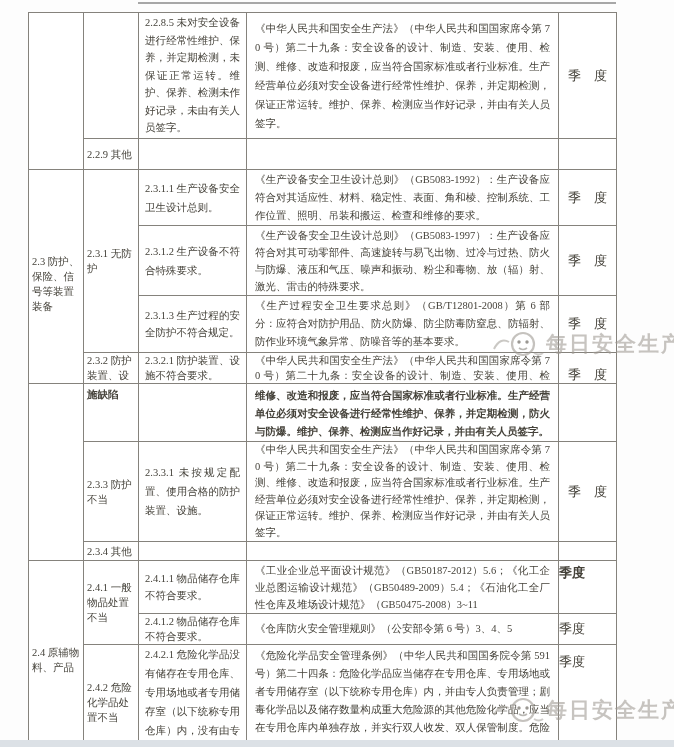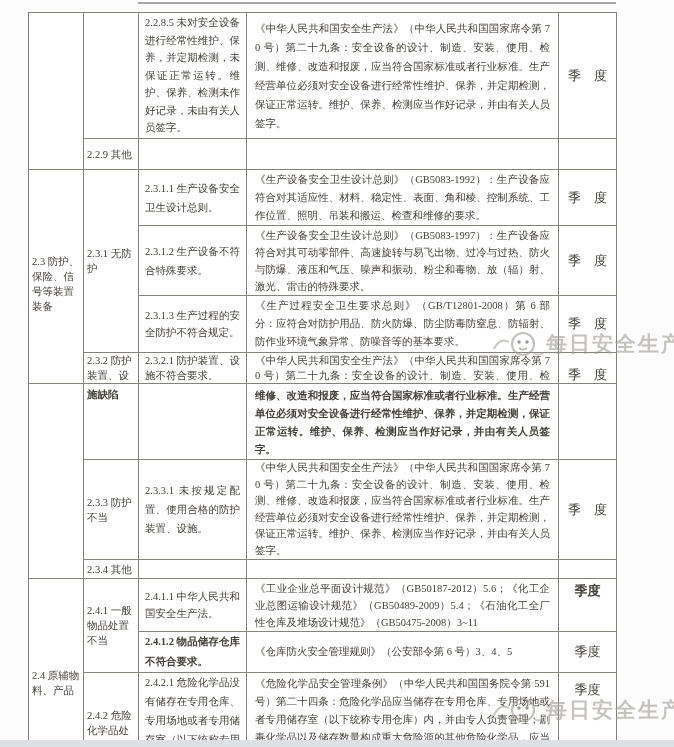--- a/index.html
+++ b/index.html
@@ -18,23 +18,23 @@
   #t1{top:12px;}
   #t2{top:383px;}
   td{border:1px solid #85827c;color:#45423a;vertical-align:middle;overflow:hidden;
      word-break:break-all;}
   .c1,.c2{font-size:10.5px;line-height:15px;padding:0 3px;}
   .c3{font-size:10.5px;line-height:19px;padding:0 6px;text-align:justify;margin-top:46px;}
   .c4{font-size:10.5px;line-height:18px;padding:0 8px;text-align:justify;margin-top:11px;}
   .c5{font-size:13px;text-align:center;padding:0;}
   .vtop{vertical-align:top;}
   .pt1{padding-top:1px;} .pt2{padding-top:2px;} .pt3{padding-top:3px;font-weight:bold;} .pt8{padding-top:8px;}
-  .lh145{line-height:14.5px;} .lh15{line-height:20px;font-weight:bold;} .lh16{line-height:16.5px;}
+  .lh145{line-height:14.5px;} .lh15{line-height:15px;} .lh16{line-height:16.5px;}
   .lh17{line-height:17px;} .lh175{line-height:17.5px;} .lh19{line-height:19px;}
-  .freqleft{text-align:center;margin-top:8px;}
+  .freqleft{text-align:left;margin-top:8px;}
 
   
   .wm{position:absolute;display:flex;align-items:center;z-index:6;pointer-events:none;}
   #wm-top{left:492px;top:327px;}
   #wm-bottom{left:492px;top:693px;}
   .wm-text{font-size:21px;font-weight:700;letter-spacing:2px;white-space:nowrap;
            color:rgba(158,154,147,.58);}
   .wm svg{flex:0 0 auto;margin-right:2px;}
 </style>
 </head>
@@ -98,39 +98,39 @@
         <col style="width:55px">
         <col style="width:108px">
         <col style="width:312px">
         <col style="width:58px">
       </colgroup>
     <tbody>
         <tr style="height:58px">
       <td class="c1" rowspan="3"></td>
       <td class="c2 vtop pt3">施缺陷</td>
       <td class="c3"></td>
-      <td class="c4 vtop pt3">维修、改造和报废，应当符合国家标准或者行业标准。生产经营单位必须对安全设备进行经常性维护、保养，并定期检测，保证正常运转。维护、保养、检测应当作好记录，并由有关人员签字。</td>
+      <td class="c4 vtop pt3">维修、改造和报废，应当符合国家标准或者行业标准。生产经营单位必须对安全设备进行经常性维护、保养，并定期检测，防火与防爆。维护、保养、检测应当作好记录，并由有关人员签字。</td>
       <td class="c5"></td>
     </tr>
     <tr style="height:85px">
       <td class="c2">2.3.3 防护不当</td>
       <td class="c3">2.3.3.1 未按规定配置、使用合格的防护装置、设施。</td>
       <td class="c4 lh16">《中华人民共和国安全生产法》（中华人民共和国国家席令第 70 号）第二十九条：安全设备的设计、制造、安装、使用、检测、维修、改造和报废，应当符合国家标准或者行业标准。生产经营单位必须对安全设备进行经常性维护、保养，并定期检测，保证正常运转。维护、保养、检测应当作好记录，并由有关人员签字。</td>
       <td class="c5">季　度</td>
     </tr>
     <tr style="height:19px">
       <td class="c2">2.3.4 其他</td>
       <td class="c3"></td>
       <td class="c4"></td>
       <td class="c5"></td>
     </tr>
     <tr style="height:53px">
       <td class="c1" rowspan="3">2.4 原辅物料、产品</td>
       <td class="c2" rowspan="2">2.4.1 一般物品处置不当</td>
-      <td class="c3 lh17">2.4.1.1 中华人民共和国安全生产法。</td>
+      <td class="c3 lh17">2.4.1.1 物品储存仓库不符合要求。</td>
       <td class="c4 vtop pt1 lh17">《工业企业总平面设计规范》（GB50187-2012）5.6；《化工企业总图运输设计规范》（GB50489-2009）5.4；《石油化工全厂性仓库及堆场设计规范》（GB50475-2008）3~11</td>
       <td class="c5 vtop pt3 freqleft">季度</td>
     </tr>
     <tr style="height:30px">
       <td class="c3 lh15">2.4.1.2 物品储存仓库不符合要求。</td>
       <td class="c4">《仓库防火安全管理规则》（公安部令第 6 号）3、4、5</td>
       <td class="c5 freqleft">季度</td>
     </tr>
     <tr style="height:109px">
       <td class="c2">2.4.2 危险化学品处置不当</td>

